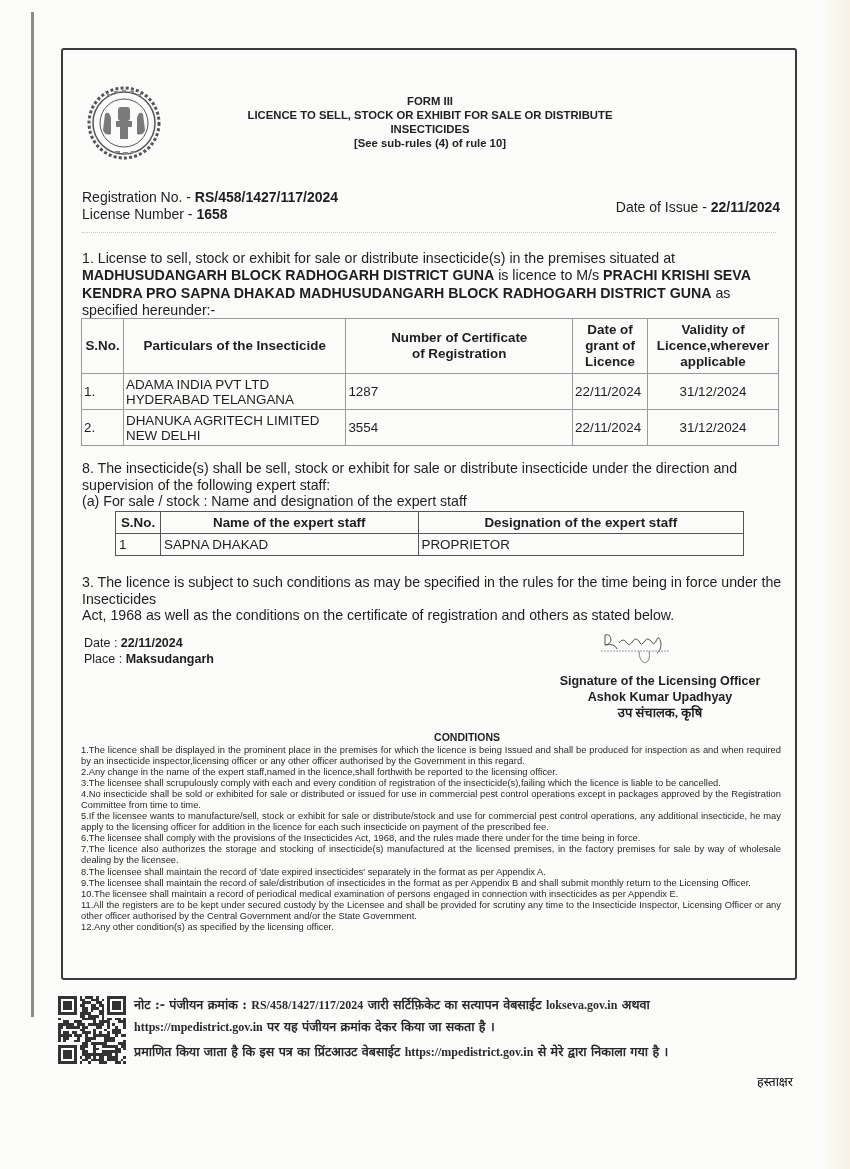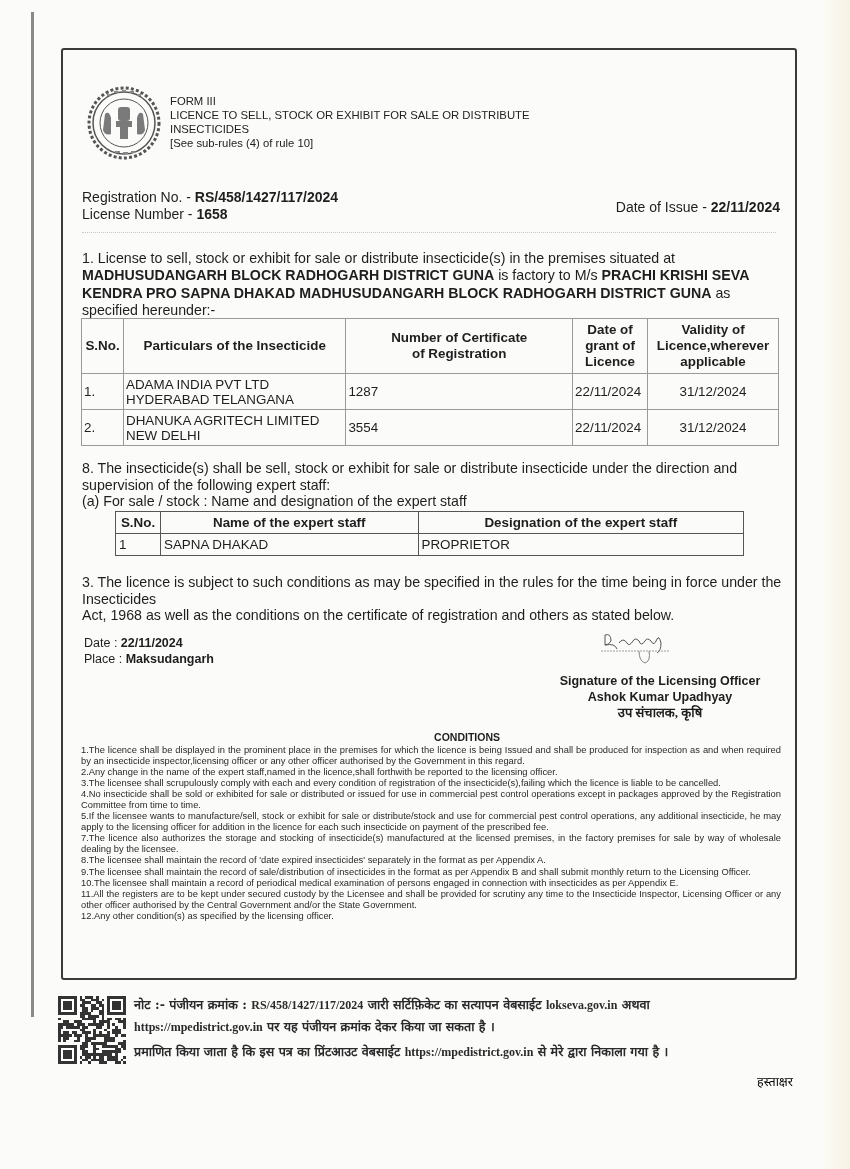--- a/index.html
+++ b/index.html
@@ -8,21 +8,21 @@
     background:#fbfbfa;
     font-family:"Liberation Sans", sans-serif; color:#1e1e1e;
   }
   .scan-edge-left { position:absolute; left:31px; top:12px; width:3px; height:1005px; background:#8a8a8a; }
   .scan-edge-right { position:absolute; right:0; top:0; width:26px; height:1169px; background:linear-gradient(to right,#fbfaf4,#f6f2e4); }
   .frame {
     position:absolute; left:61px; top:48px; width:736px; height:932px;
     border:2px solid #3a3a3a; border-radius:3px; box-sizing:border-box;
   }
   .emblem { position:absolute; left:87px; top:80px; width:74px; height:86px; }
-  .heading { position:absolute; left:170px; top:94px; width:520px; font-weight:normal; font-size:11.3px; line-height:14px; color:#222; }
+  .heading { position:absolute; left:170px; top:94px; width:520px; text-align:center; font-weight:bold; font-size:11.3px; line-height:14px; color:#222; }
   .reg { position:absolute; left:82px; top:189px; font-size:14px; line-height:17px; }
   .issue { position:absolute; right:70px; top:199px; font-size:14px; }
   .dashed-line { position:absolute; left:82px; top:232px; width:694px; border-top:1px dotted #c8c8c8; }
   .para1 { position:absolute; left:82px; top:250px; width:700px; font-size:14.2px; line-height:17.4px; }
   b { font-weight:bold; }
   table { border-collapse:collapse; position:absolute; }
   .t1 { left:81px; top:318px; width:698px; font-size:13.4px; }
   .t1 th, .t1 td { border:1px solid #9a9a9a; padding:1px 2px; }
   .t1 th { font-weight:bold; text-align:center; height:52px; line-height:16px; }
   .t1 td { height:33px; line-height:15px; vertical-align:middle; }
@@ -89,21 +89,21 @@
   <div><span>Registration No. - </span><b>RS/458/1427/117/2024</b></div>
   <div><span>License Number - </span><b>1658</b></div>
 </div>
 <div class="issue">
   <span>Date of Issue - </span><b>22/11/2024</b>
 </div>
 <div class="dashed-line"></div>
 
 <div class="para1">
   <span>1. License to sell, stock or exhibit for sale or distribute insecticide(s) in the premises situated at</span><br>
-  <b>MADHUSUDANGARH BLOCK RADHOGARH DISTRICT GUNA</b><span> is factory to M/s </span><b>PRACHI KRISHI SEVA KENDRA PRO SAPNA DHAKAD MADHUSUDANGARH BLOCK RADHOGARH DISTRICT GUNA</b><span> as specified hereunder:-</span>
+  <b>MADHUSUDANGARH BLOCK RADHOGARH DISTRICT GUNA</b><span> is licence to M/s </span><b>PRACHI KRISHI SEVA KENDRA PRO SAPNA DHAKAD MADHUSUDANGARH BLOCK RADHOGARH DISTRICT GUNA</b><span> as specified hereunder:-</span>
 </div>
 
 <table class="t1">
   <colgroup>
       <col style="width:42px">
       <col style="width:223px">
       <col style="width:227px">
       <col style="width:75px">
       <col style="width:131px">
     </colgroup>
@@ -189,20 +189,21 @@
   <div style="font-family:Liberation Serif, serif;font-size:13px;">उप संचालक, कृषि</div>
 </div>
 
 <div class="cond-title">CONDITIONS</div>
 <div class="conds">
   <div>1.The licence shall be displayed in the prominent place in the premises for which the licence is being Issued and shall be produced for inspection as and when required by an insecticide inspector,licensing officer or any other officer authorised by the Government in this regard.</div>
   <div>2.Any change in the name of the expert staff,named in the licence,shall forthwith be reported to the licensing officer.</div>
   <div>3.The licensee shall scrupulously comply with each and every condition of registration of the insecticide(s),failing which the licence is liable to be cancelled.</div>
   <div>4.No insecticide shall be sold or exhibited for sale or distributed or issued for use in commercial pest control operations except in packages approved by the Registration Committee from time to time.</div>
   <div>5.If the licensee wants to manufacture/sell, stock or exhibit for sale or distribute/stock and use for commercial pest control operations, any additional insecticide, he may apply to the licensing officer for addition in the licence for each such insecticide on payment of the prescribed fee.</div>
+  <div>6.The licensee shall comply with the provisions of the Insecticides Act, 1968, and the rules made there under for the time being in force.</div>
   <div>7.The licence also authorizes the storage and stocking of insecticide(s) manufactured at the licensed premises, in the factory premises for sale by way of wholesale dealing by the licensee.</div>
   <div>8.The licensee shall maintain the record of 'date expired insecticides' separately in the format as per Appendix A.</div>
   <div>9.The licensee shall maintain the record of sale/distribution of insecticides in the format as per Appendix B and shall submit monthly return to the Licensing Officer.</div>
   <div>10.The licensee shall maintain a record of periodical medical examination of persons engaged in connection with insecticides as per Appendix E.</div>
   <div>11.All the registers are to be kept under secured custody by the Licensee and shall be provided for scrutiny any time to the Insecticide Inspector, Licensing Officer or any other officer authorised by the Central Government and/or the State Government.</div>
   <div>12.Any other condition(s) as specified by the licensing officer.</div>
 </div>
 
 <svg class="qr" viewBox="0 0 25 25" shape-rendering="crispEdges">
   <g id="qr-cells" fill="#333">

